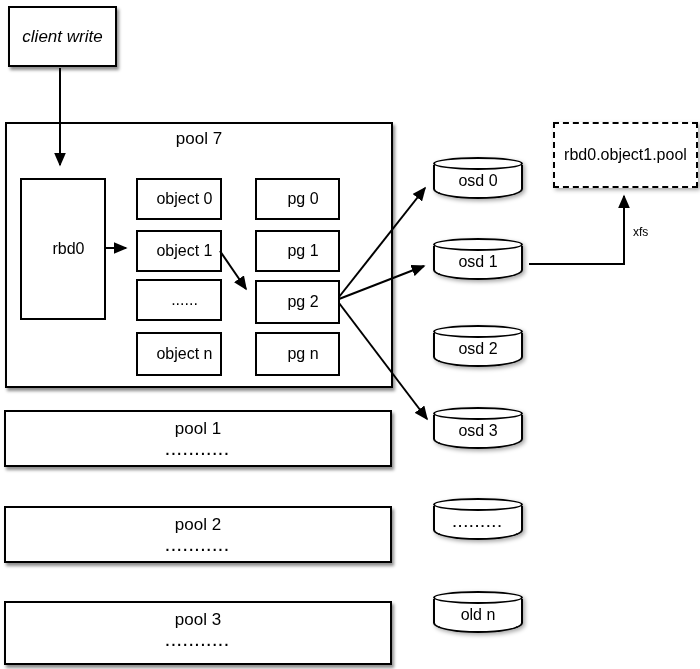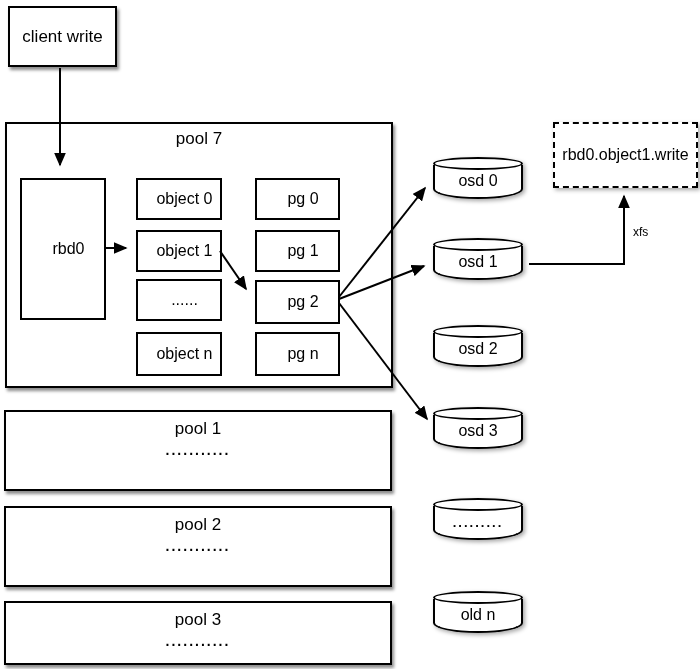--- a/index.html
+++ b/index.html
@@ -6,39 +6,39 @@
   html,body { width:700px; height:669px; background:#ffffff;
     font-family:"Liberation Sans", sans-serif; color:#000; }
   #canvas { position:relative; width:700px; height:669px; background:#fff; overflow:hidden; }
 
   .box { position:absolute; border:2px solid #000; background:#fff;
     display:flex; align-items:center; justify-content:center;
     font-size:16px; box-shadow:1.5px 2px 2px rgba(0,0,0,0.28); }
   .big-shadow { box-shadow:2px 3px 3px rgba(0,0,0,0.45); }
 
   
-  .client-write { left:8px; top:6px; width:109px; height:61px; font-size:17px; }
+  .client-write { left:8px; top:6px; width:109px; height:61px; font-size:17px;font-style:italic; }
 
   
   .pool0 { position:absolute; left:5px; top:122px; width:388px; height:266px;
     border:2px solid #000; background:#fff; box-shadow:2px 3px 3px rgba(0,0,0,0.45); }
   .pool0-title { position:absolute; left:0; top:5px; width:100%; text-align:center; font-size:17px; }
   .rbd0   { left:13px;  top:54px;  width:86px; height:142px; }
   .obj0   { left:129px; top:54px;  width:86px; height:42px; }
   .obj1   { left:129px; top:106px; width:86px; height:42px; }
   .objd   { left:129px; top:155px; width:86px; height:42px; }
   .objn   { left:129px; top:208px; width:86px; height:44px; }
   .pg0    { left:248px; top:54px;  width:85px; height:42px; }
   .pg1    { left:248px; top:106px; width:85px; height:42px; }
   .pg2    { left:248px; top:156px; width:85px; height:44px; }
   .pgn    { left:248px; top:208px; width:85px; height:44px; }
   .pool0 .box { position:absolute; box-shadow:none;padding-left:11px; }
 
   
-  .pool-row { position:absolute; left:4px; width:388px; height:81px;
+  .pool-row { position:absolute; left:4px; width:388px; height:57px;
     border:2px solid #000; background:#fff; box-shadow:2px 3px 3px rgba(0,0,0,0.45); }
   .pool-row .pr-title { position:absolute; top:7px; left:0; width:100%; text-align:center; font-size:17px; }
   .pool-row .pr-dots  { position:absolute; top:30px; left:0; width:100%; text-align:center;
     font-size:14px; font-weight:bold; letter-spacing:2px; }
   .pool1 { top:410px; }
   .pool2 { top:506px; }
   .pool3 { top:601px; height:64px; }
 
   
   .file-box { left:553px; top:122px; width:145px; height:66px; border:2px dashed #000;
@@ -123,21 +123,21 @@
     <div class="cyl-top"></div>
     <div class="cyl-body"></div>
     <div class="cyl-label dots">.........</div>
   </div>
   <div class="cyl oldn">
     <div class="cyl-top"></div>
     <div class="cyl-body"></div>
     <div class="cyl-label">old n</div>
   </div>
 
-  <div class="box file-box">rbd0.object1.write</div>
+  <div class="box file-box">rbd0.object1.pool</div>
   <div class="xfs-label">xfs</div>
 
   <svg class="overlay" width="700" height="669" viewBox="0 0 700 669" xmlns="http://www.w3.org/2000/svg">
     <defs>
       <marker id="ah" markerWidth="7" markerHeight="6" refX="6.2" refY="3" orient="auto">
         <path d="M0,0 L7,3 L0,6 z" fill="#000"></path>
       </marker>
     </defs>
     <line x1="60" y1="68" x2="60" y2="165" marker-end="url(#ah)"></line>
     <line x1="105" y1="248" x2="126" y2="248" marker-end="url(#ah)"></line>

